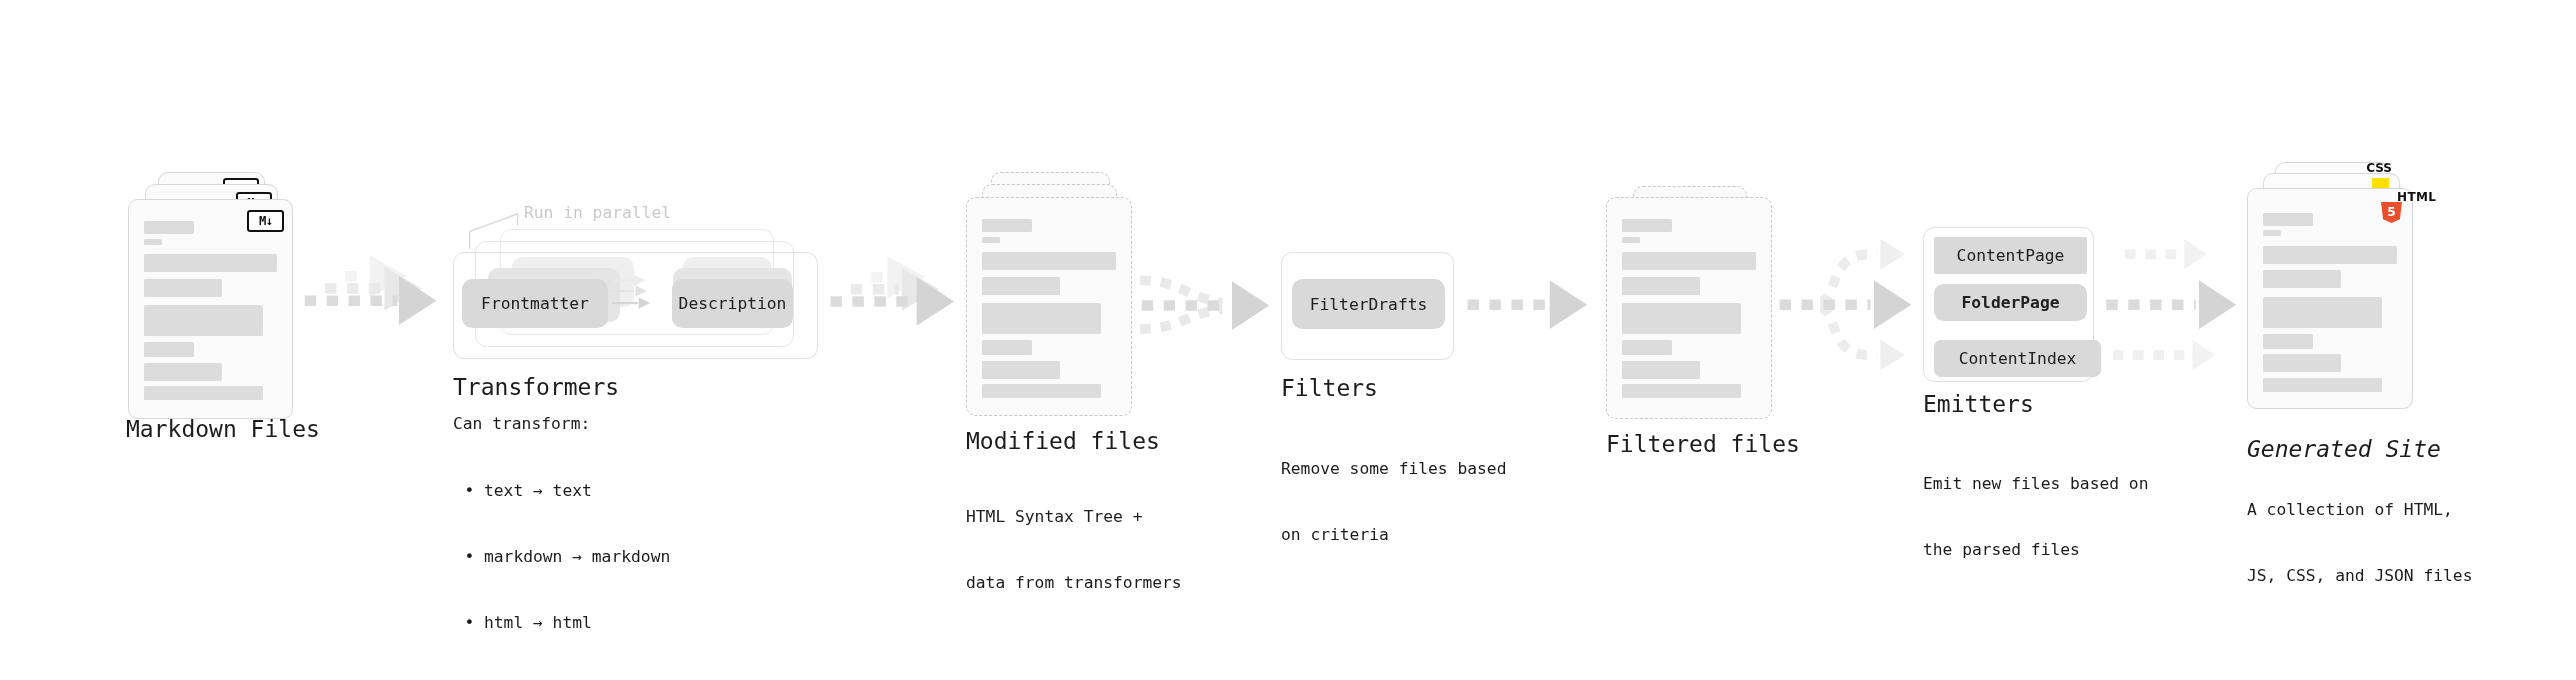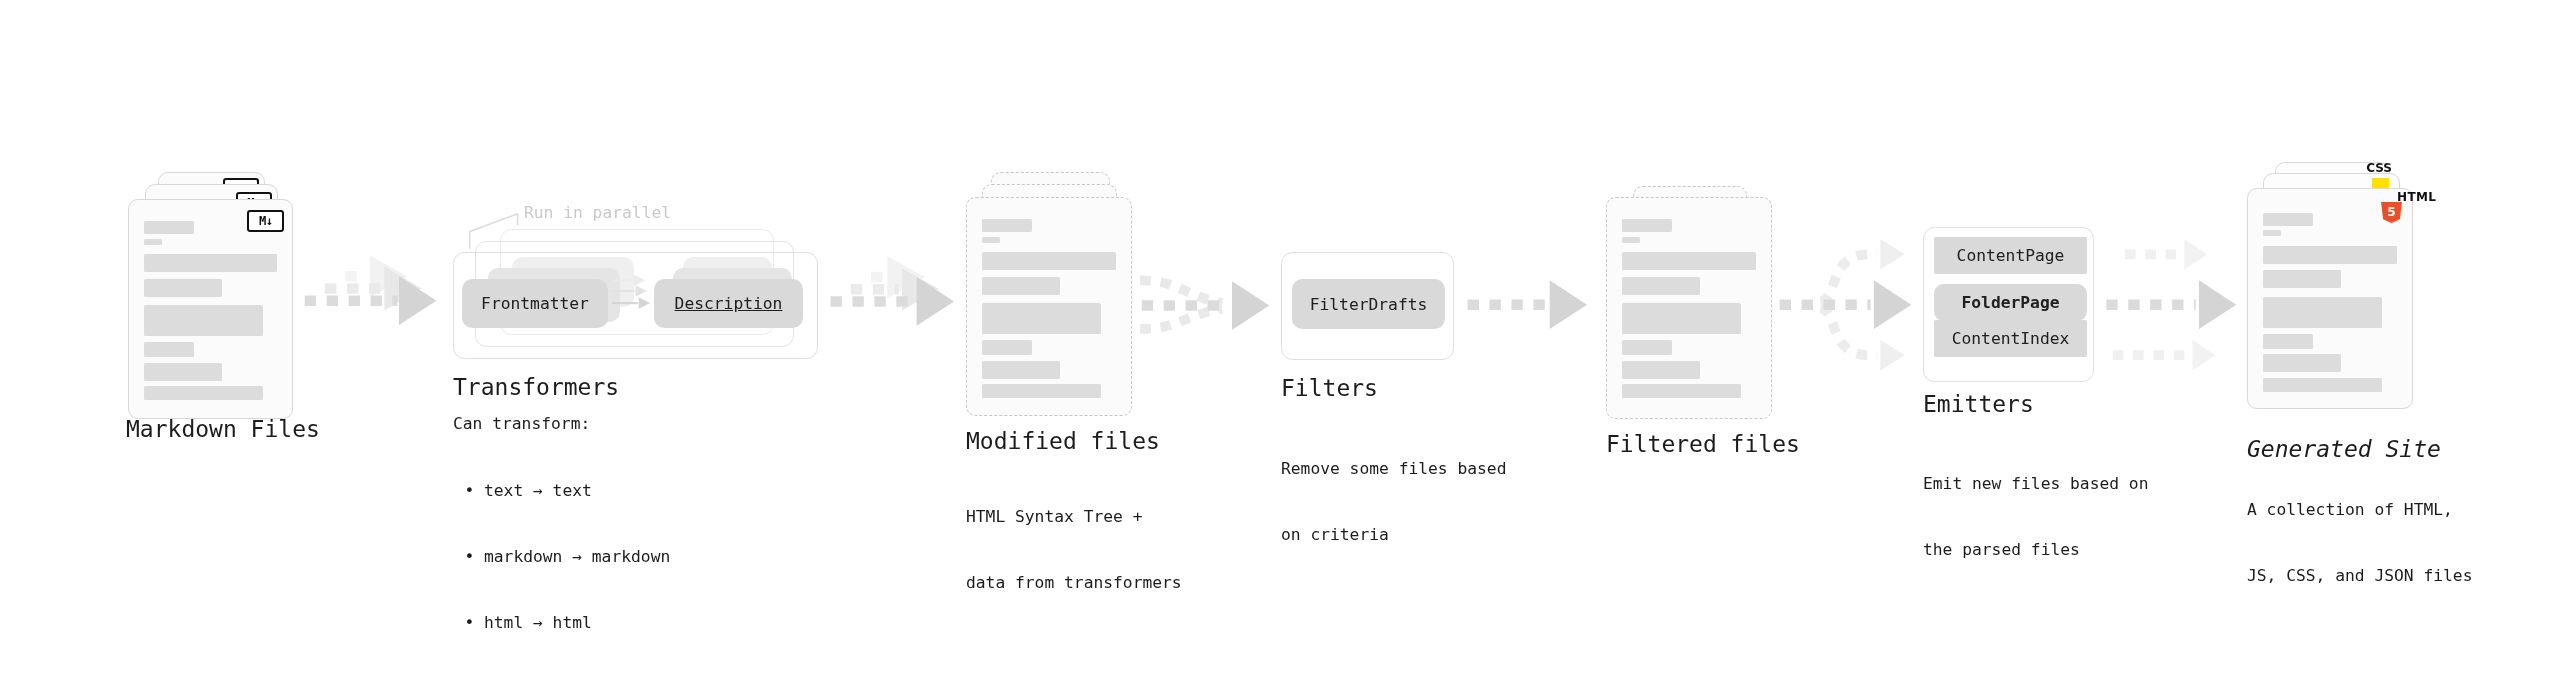--- a/index.html
+++ b/index.html
@@ -88,21 +88,21 @@
     <div class="box" style="left:500px;top:229px;width:274px;height:106px;border-color:#e9e9e9;"></div>
     <div class="box" style="left:475px;top:241px;width:319px;height:106px;border-color:#e4e4e4;"></div>
     <div class="box" style="left:453px;top:252px;width:365px;height:107px;border-color:#dfdfdf;"></div>
 
     <div class="pill ghost2" style="left:512px;top:257px;width:122px;height:50px;"></div>
     <div class="pill ghost2" style="left:683px;top:257px;width:89px;height:50px;"></div>
     <div class="pill ghost1" style="left:488px;top:268px;width:132px;height:54px;"></div>
     <div class="pill ghost1" style="left:673px;top:268px;width:119px;height:54px;"></div>
 
     <div class="pill" style="left:462px;top:279px;width:146px;height:49px;">Frontmatter</div>
-    <div class="pill" style="left:654px;top:279px;width:149px;height:49px;text-decoration:underline;">Description</div>
+    <div class="pill" style="left:672px;top:279px;width:121px;height:49px;">Description</div>
 
     <div class="title" style="left:453px;top:374px;">Transformers</div>
     <div class="sub" style="left:453px;top:413px;">Can transform:</div>
     <div class="sub bullets" style="left:453px;top:436px;">
       <div>• text → text</div>
       <div>• markdown → markdown</div>
       <div>• html → html</div>
     </div>
   </div>
 
@@ -152,21 +152,21 @@
         <div class="bar b8"></div>
       </div>
     </div>
     <div class="title" style="left:1606px;top:431px;">Filtered files</div>
   </div>
 
   <div>
     <div class="box solidbg" style="left:1923px;top:227px;width:171px;height:155px;"></div>
     <div class="pill" style="left:1934px;top:237px;width:153px;height:37px;border-radius:2px;">ContentPage</div>
     <div class="pill" style="left:1934px;top:284px;width:153px;height:37px;border-radius:9.8px;font-weight:bold;">FolderPage</div>
-    <div class="pill" style="left:1934px;top:320px;width:153px;height:37px;border-radius:2px;">ContentIndex</div>
+    <div class="pill" style="left:1934px;top:340px;width:167px;height:37px;border-radius:7px;">ContentIndex</div>
     <div class="title" style="left:1923px;top:391px;">Emitters</div>
     <div class="sub" style="left:1923px;top:429px;">
       <div>Emit new files based on</div>
       <div>the parsed files</div>
     </div>
   </div>
 
   <div>
     <div class="doc" style="left:2275px;top:162px;width:115px;height:49px;background:#fdfdfd;">
       <div class="css-badge">

